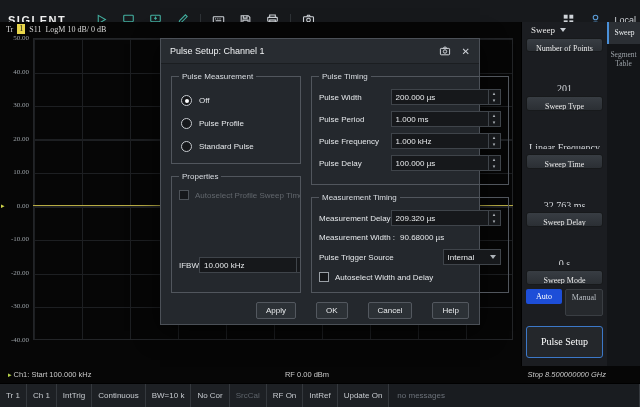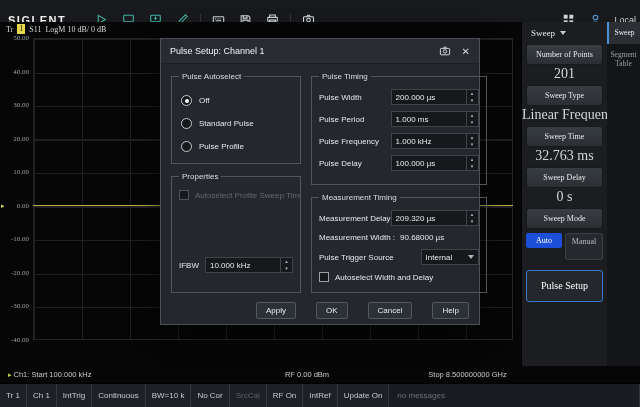--- a/index.html
+++ b/index.html
@@ -36,43 +36,43 @@
   
   .sidebar{width:86px;background:#1b1d21;border-left:1px solid #000;display:flex;
            flex-direction:column;padding:2px 0;box-sizing:border-box;}
   .sb-header{height:18px;display:flex;align-items:center;gap:5px;padding-left:9px;
              font-size:9px;color:#e8e8e8;cursor:pointer;}
   .chev{width:0;height:0;border-left:3px solid transparent;border-right:3px solid transparent;
         border-top:4px solid #c9ced4;}
   .sb-btn{margin:2px 4px;height:19px;line-height:19px;text-align:center;font-size:8px;
           color:#e9e9e9;background:linear-gradient(#383d43,#2b2f34);border:1px solid #17191b;
           border-radius:3px;cursor:pointer;white-space:nowrap;overflow:hidden;}
-  .sb-val{text-align:center;font-size:14px;color:#d3d6da;height:13px;line-height:13px;
-          margin-bottom:3px;white-space:nowrap;overflow:hidden;}
+  .sb-val{text-align:center;font-size:10px;color:#d3d6da;height:13px;line-height:13px;
+          margin-bottom:3px;white-space:nowrap;overflow:hidden;margin-top:28px;}
   .sb-mode{display:flex;gap:3px;margin:2px 4px 4px;}
   .sb-mode .auto{flex:1;height:15px;line-height:15px;text-align:center;font-size:8px;
                  border-radius:2px;background:#1d4ed8;color:#fff;cursor:pointer;}
   .sb-mode .manual{flex:1;height:27px;line-height:15px;text-align:center;font-size:8px;
                    border-radius:2px;background:#26292d;color:#b9bec4;border:1px solid #3a3e43;
                    box-sizing:border-box;cursor:pointer;}
   .sb-pulse{margin:6px 4px;height:30px;line-height:30px;text-align:center;font-size:10px;
             color:#fff;background:#24272b;border:1px solid #3c78c8;border-radius:3px;cursor:pointer;}
 
   
   .tabstrip{width:33px;background:#131518;display:flex;flex-direction:column;}
   .tab{font-size:7.5px;text-align:center;padding:6px 2px;color:#9aa0a6;line-height:1.25;cursor:pointer;}
   .tab.active{background:#2b2f34;color:#eceff1;min-height:22px;display:flex;align-items:center;
               justify-content:center;border-left:2px solid #4a90d9;box-sizing:border-box;}
 
   
   .chfooter{position:absolute;left:0;top:366px;right:0;height:17px;display:flex;align-items:center;
             font-size:7.5px;color:#c9c9c9;background:#060606;padding:0 34px 0 8px;box-sizing:border-box;}
   .chfooter .left{flex:1;display:flex;gap:2px;align-items:center;}
   .chfooter .mk{color:#b7d34a;font-size:7px;}
-  .chfooter .right{flex:1;text-align:center;}
+  .chfooter .right{flex:1;text-align:right;font-style:italic;}
 
   
   .statusbar{position:absolute;left:0;top:383px;right:0;height:24px;background:#1d2024;
              border-top:1px solid #000;display:flex;align-items:stretch;font-size:8px;
              color:#c6cacf;box-sizing:border-box;}
   .st-item{display:flex;align-items:center;padding:0 6px;border-right:1px solid #34383d;white-space:nowrap;}
   .st-item.dim{color:#5e646b;}
   .st-msg{flex:1;display:flex;align-items:center;padding:0 8px;color:#6c727a;
           border-right:1px solid #34383d;background:#191c20;}
   .st-date{display:flex;align-items:center;padding:0 2px 0 6px;color:#d2d6db;white-space:nowrap;}
@@ -97,21 +97,21 @@
   .fs-props{height:121px;}
   .fs-pt{height:113px;}
   .fs-mt{height:100px;}
   .pm-opt{display:flex;align-items:center;gap:7px;margin:12px 2px;cursor:pointer;}
   .radio{width:9px;height:9px;border:1px solid #c6cacf;border-radius:50%;position:relative;flex:none;
          box-sizing:content-box;background:#16181b;}
   .radio.on::after{content:"";position:absolute;left:2.5px;top:2.5px;width:4px;height:4px;
                    background:#fff;border-radius:50%;}
   .lbl{font-size:8px;color:#e4e7ea;white-space:nowrap;}
   .row{display:flex;align-items:center;justify-content:space-between;margin:6px 0;}
-  .spin{width:88px;height:16px;background:#16181b;border:1px solid #3f444a;display:flex;
+  .spin{width:110px;height:16px;background:#16181b;border:1px solid #3f444a;display:flex;
         align-items:center;flex:none;box-sizing:border-box;cursor:text;}
   .spin .val{flex:1;font-size:8px;color:#e8eaec;padding-left:4px;white-space:nowrap;overflow:hidden;}
   .arrows{width:11px;flex:none;border-left:1px solid #3f444a;display:flex;flex-direction:column;
           height:100%;}
   .arrows span{flex:1;font-size:5px;line-height:7px;color:#aeb3b9;text-align:center;cursor:pointer;}
   .props-inner{display:flex;flex-direction:column;min-height:96px;}
   .props-inner .spacer{flex:1;}
   .cb-row{display:flex;align-items:center;gap:6px;margin:7px 0 0;cursor:pointer;}
   .cb{width:8px;height:8px;border:1px solid #9aa0a6;background:#16181b;flex:none;}
   .cb-row.disabled{cursor:default;}
@@ -299,32 +299,32 @@
             <circle cx="6" cy="6.5" r="1.7"></circle>
             <path d="M4.3 3.4 L5.1 2.1 h1.8 L7.7 3.4"></path>
           </svg>
       </button>
       <button class="dlg-close">✕</button>
     </div>
 
     <div class="dlg-body">
       <div class="col-l">
         <fieldset class="fs-pm">
-          <legend>Pulse Autoselect</legend>
+          <legend>Pulse Measurement</legend>
           <div class="pm-opt">
             <span class="radio on"></span>
             <span class="lbl">Off</span>
           </div>
           <div class="pm-opt">
             <span class="radio"></span>
-            <span class="lbl">Standard Pulse</span>
+            <span class="lbl">Pulse Profile</span>
           </div>
           <div class="pm-opt">
             <span class="radio"></span>
-            <span class="lbl">Pulse Profile</span>
+            <span class="lbl">Standard Pulse</span>
           </div>
         </fieldset>
 
         <fieldset class="fs-props">
           <legend>Properties</legend>
           <div class="props-inner">
             <div class="cb-row disabled">
               <span class="cb"></span>
               <span class="lbl">Autoselect Profile Sweep Time</span>
             </div>

